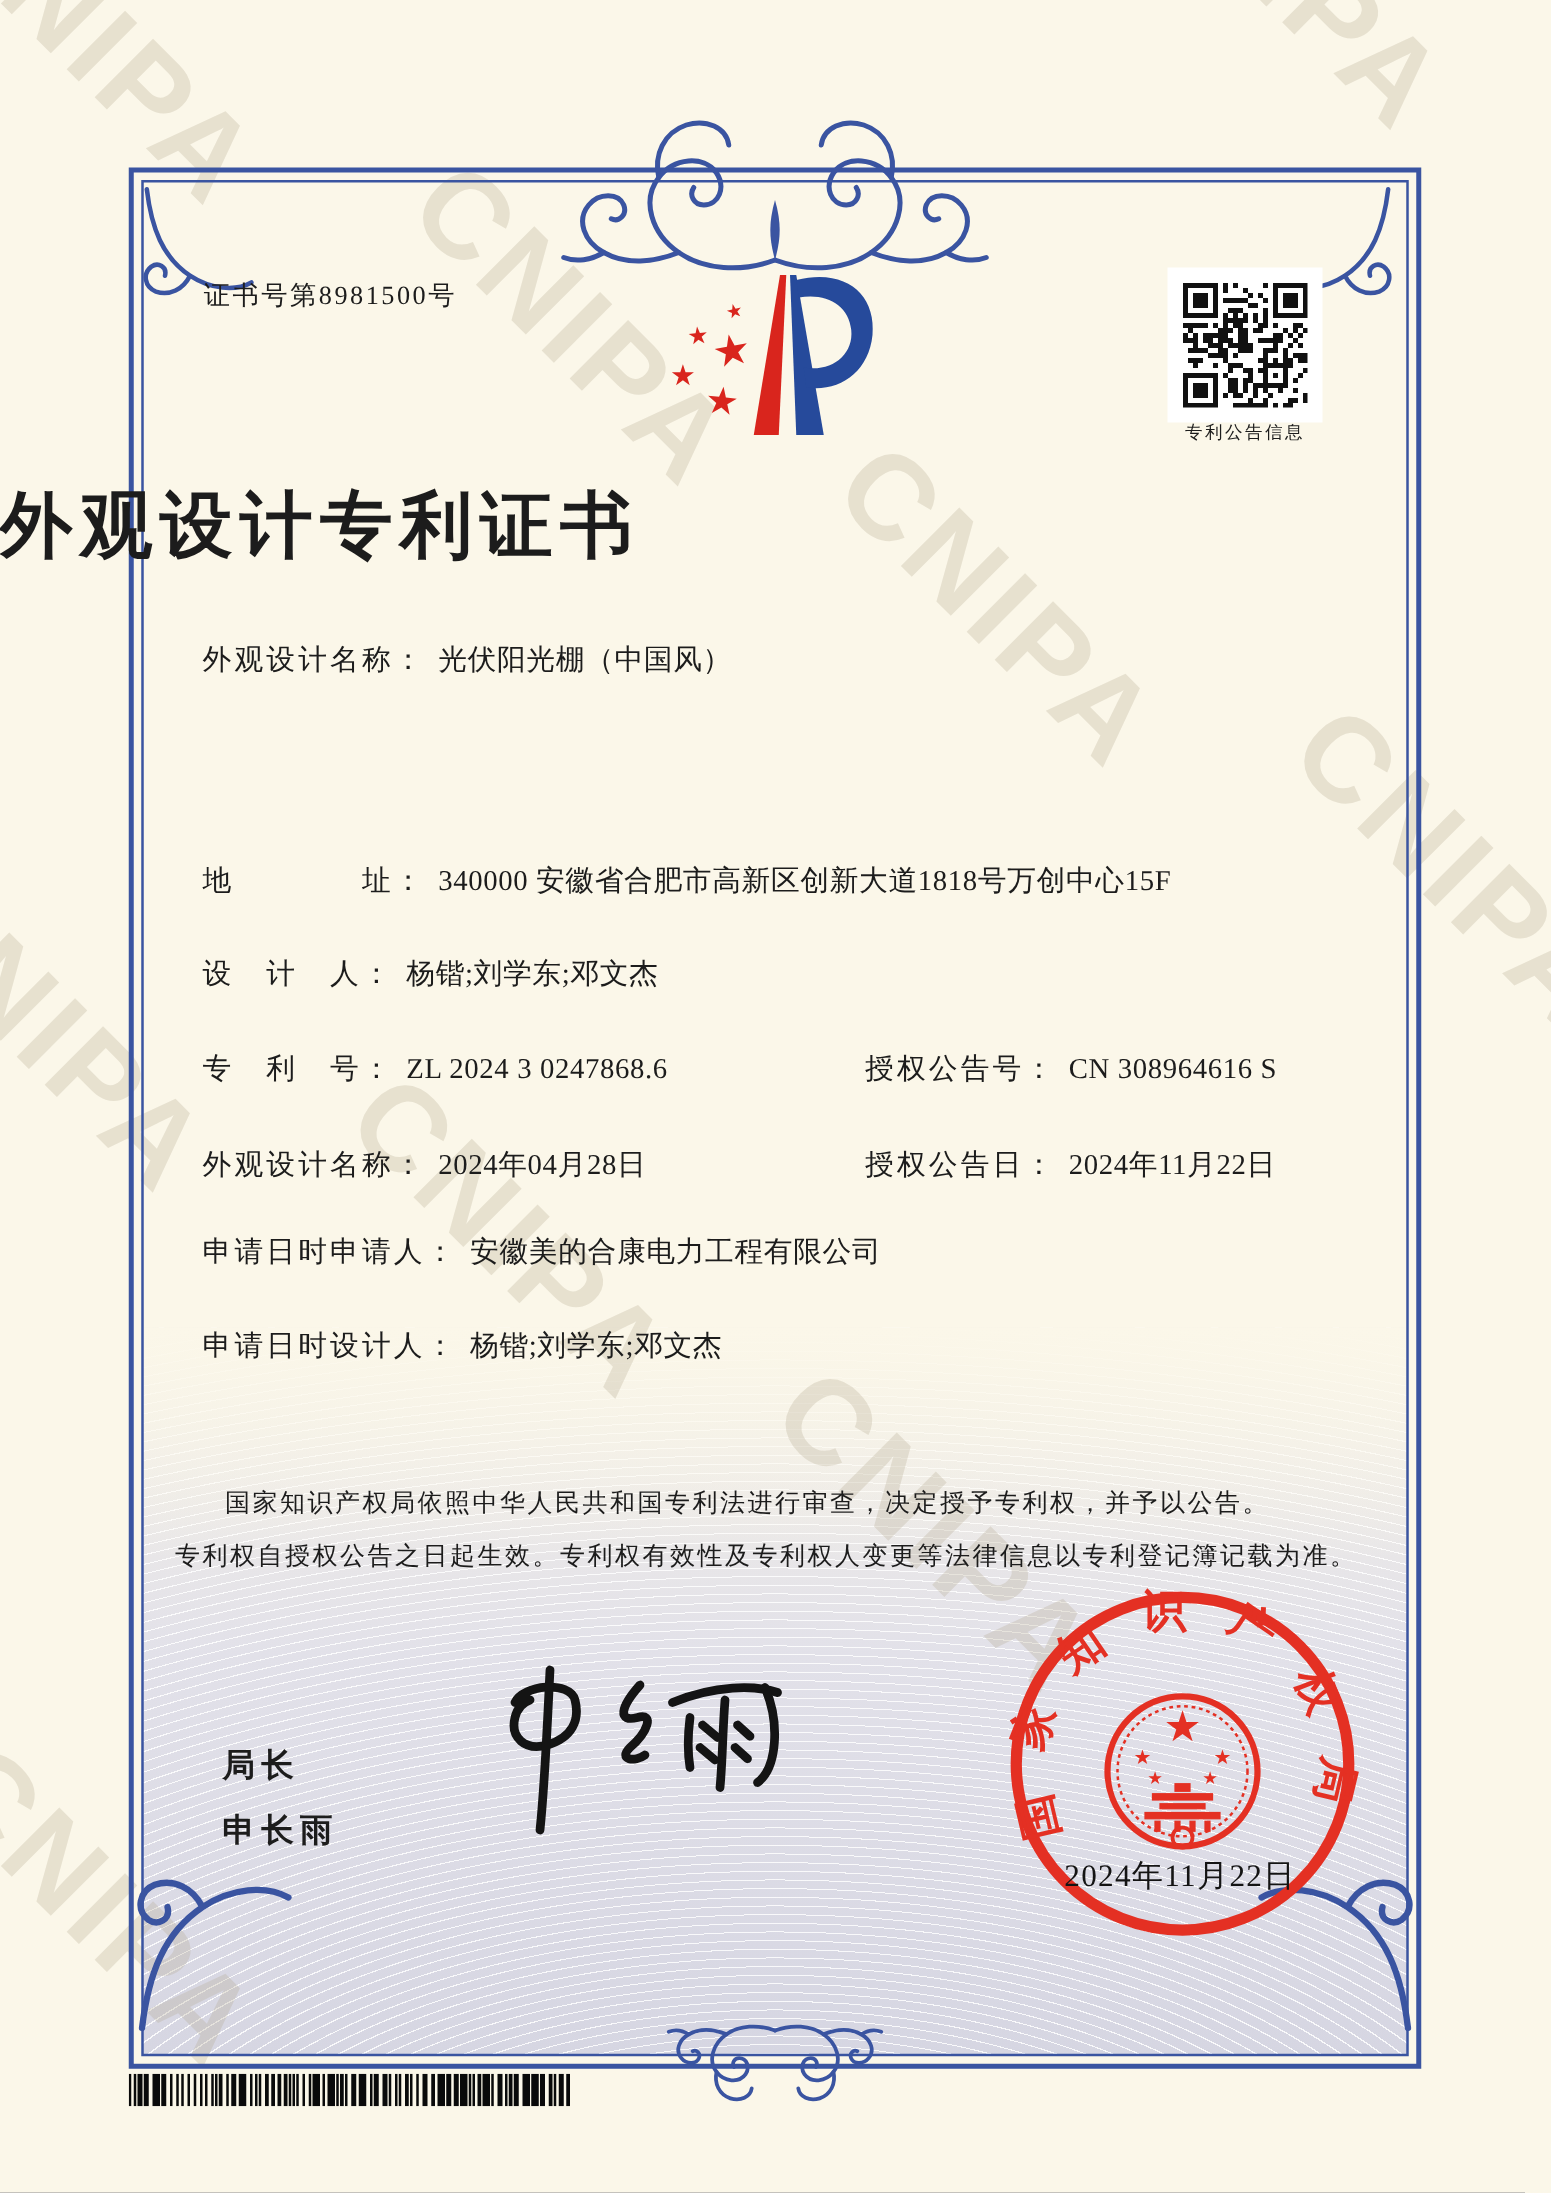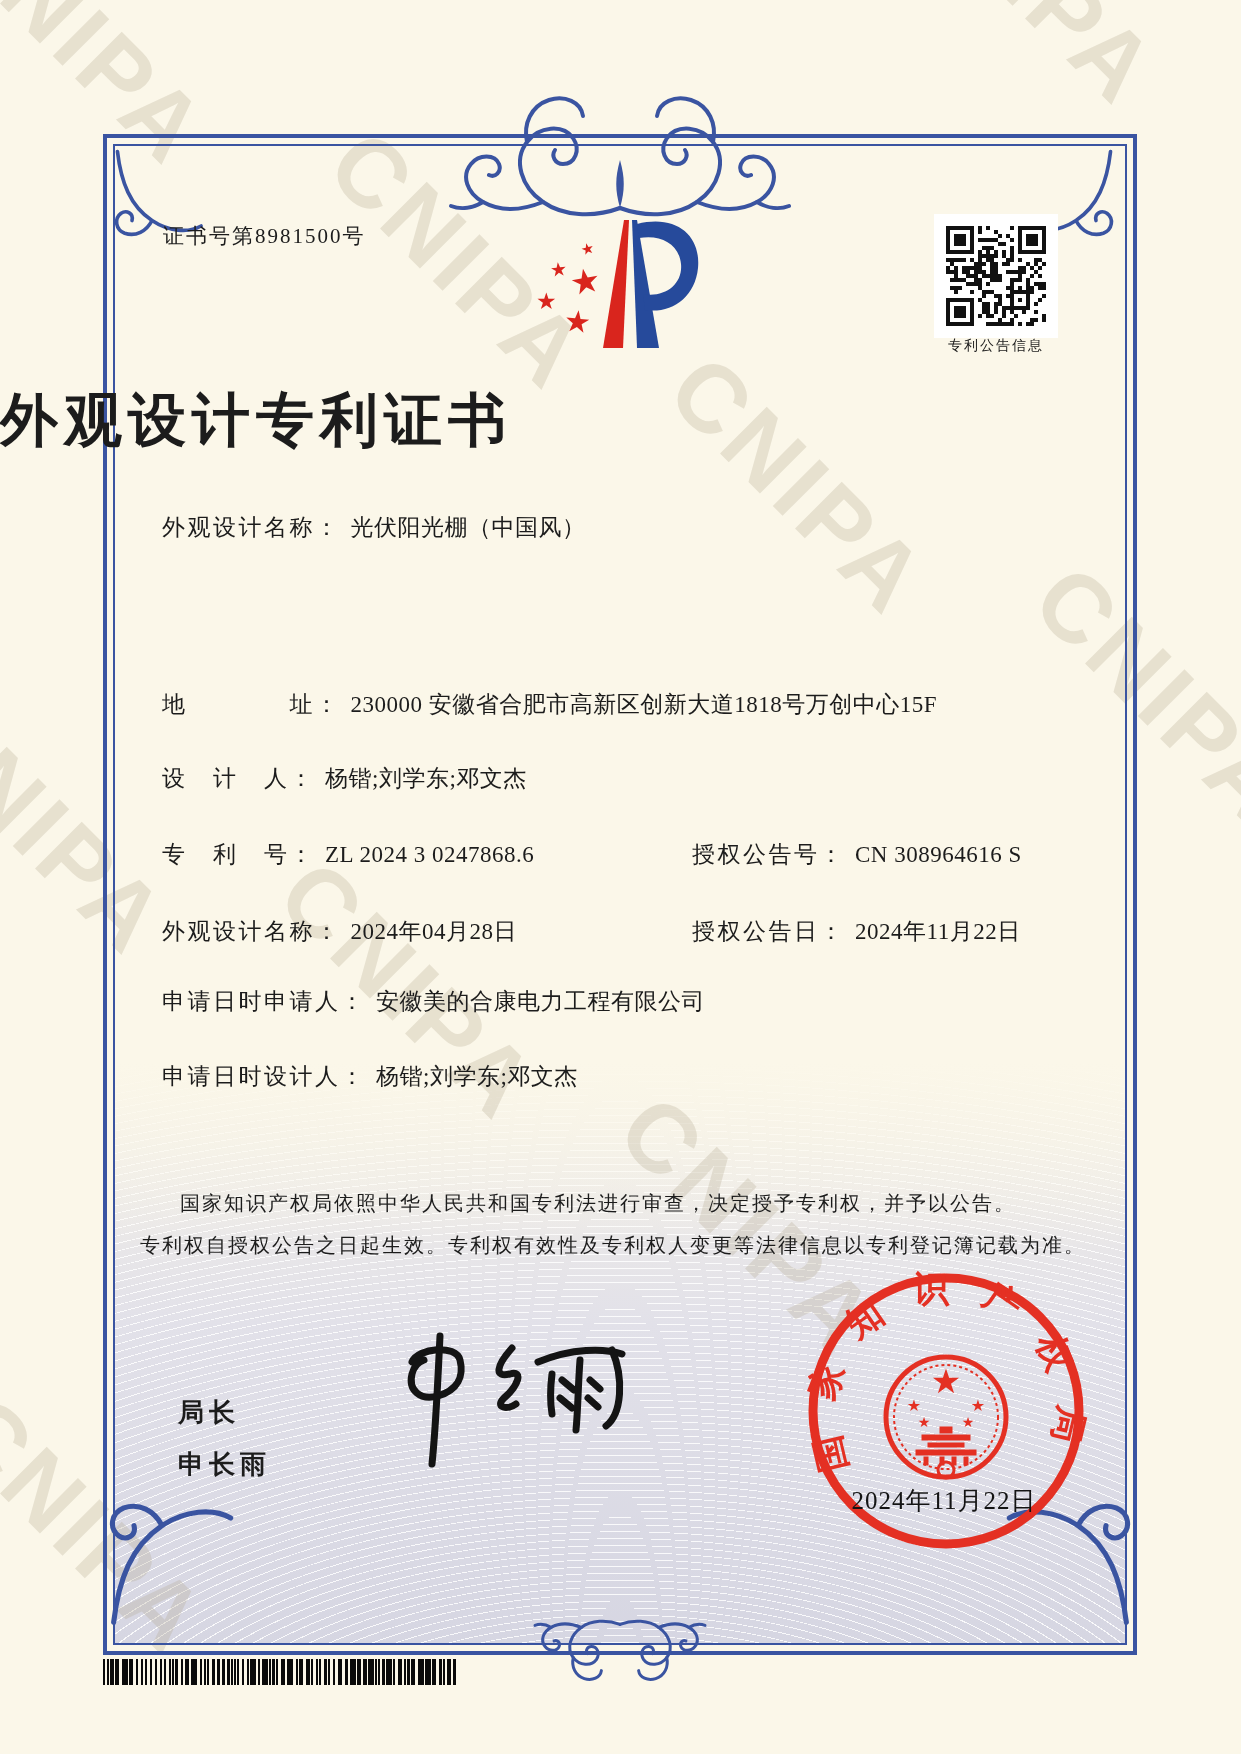--- a/index.html
+++ b/index.html
@@ -337,21 +337,21 @@
       </svg>
   </div>
   <div class="qr-label">专利公告信息</div>
 
   <h1 class="title" style="margin:0">外观设计专利证书</h1>
 
   <div class="row" style="top:512px">
     <span class="lbl">外观设计名称：</span><span class="val">光伏阳光棚（中国风）</span>
   </div>
   <div class="row" style="top:689px">
-    <span class="lbl">地　　　　址：</span><span class="val">230000 安徽省合肥市高新区创新大道1818号万创中心15F</span>
+    <span class="lbl">地　　　　址：</span><span class="val">340000 安徽省合肥市高新区创新大道1818号万创中心15F</span>
   </div>
   <div class="row" style="top:763px">
     <span class="lbl">设　计　人：</span><span class="val">杨锴;刘学东;邓文杰</span>
   </div>
   <div class="row" style="top:839px">
     <span class="lbl">专　利　号：</span><span class="val">ZL 2024 3 0247868.6</span>
     <span class="col2">
       <span class="lbl">授权公告号：</span><span class="val">CN 308964616 S</span>
     </span>
   </div>

